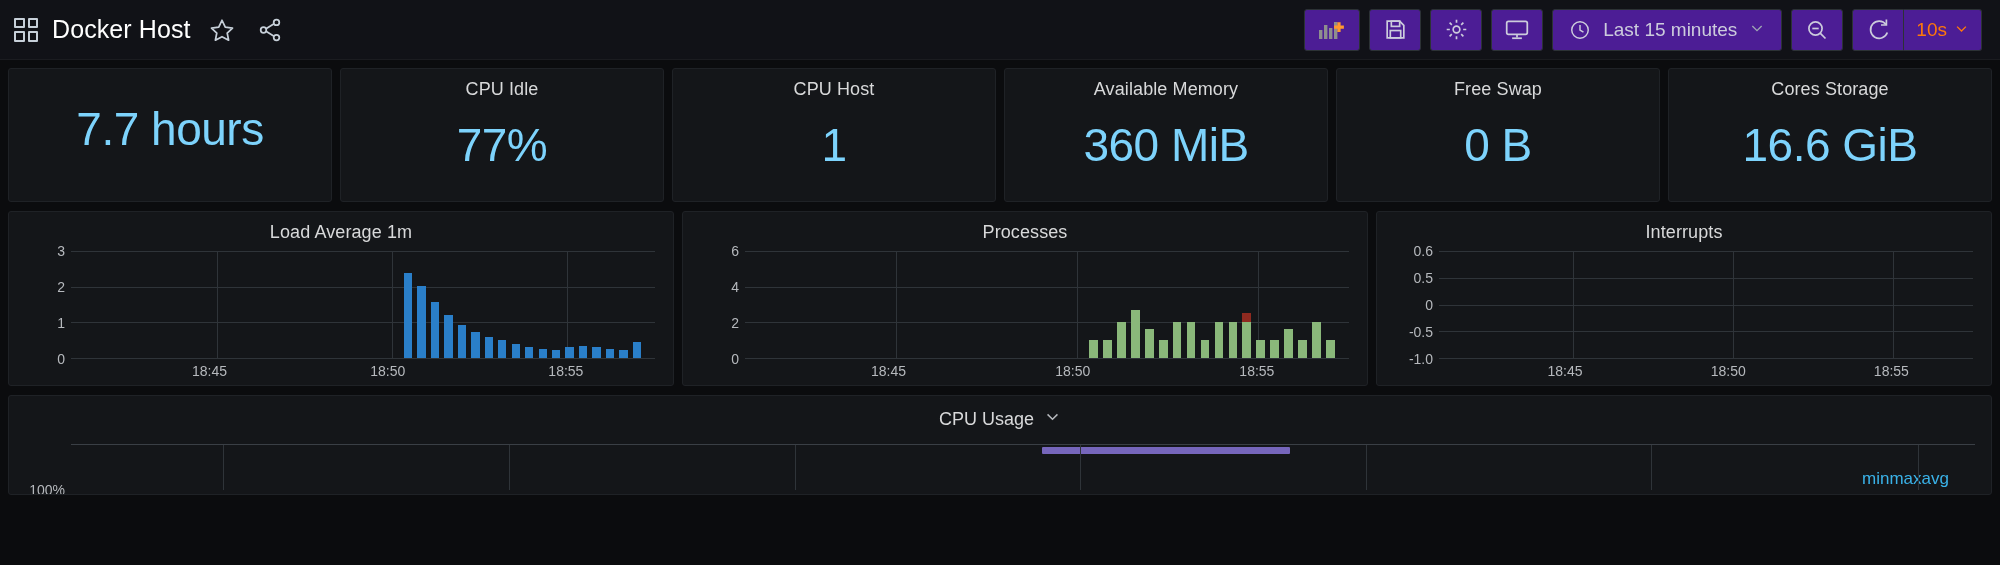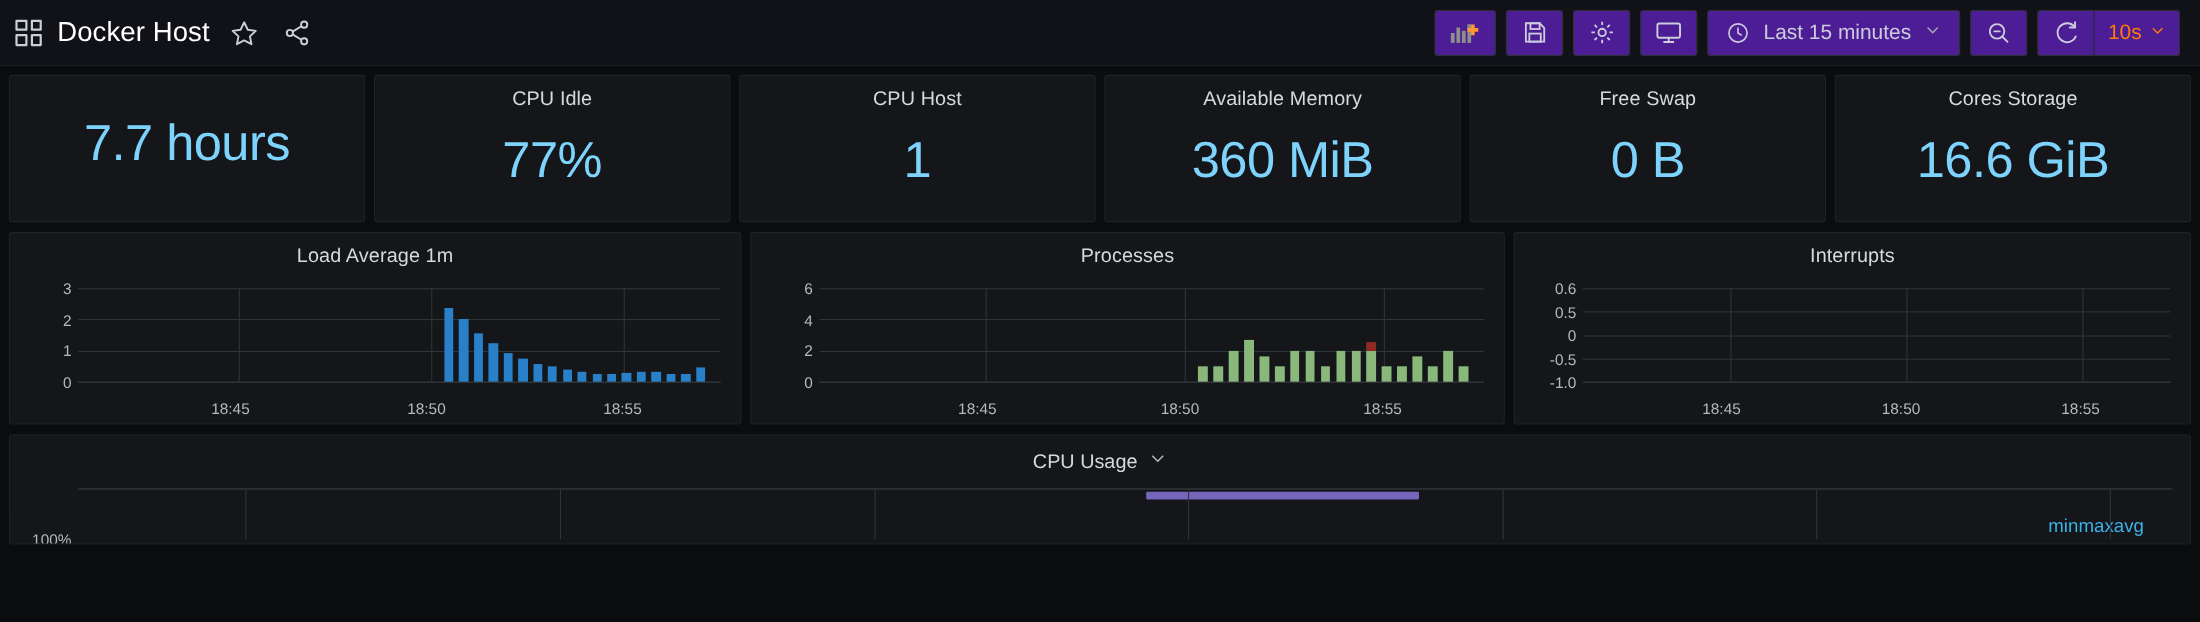--- a/index.html
+++ b/index.html
@@ -62,21 +62,21 @@
 
   
   .stat-panel { flex: 1; height: 134px; display: flex; flex-direction: column; }
   .stat-value {
     flex: 1; display: flex; align-items: center; justify-content: center;
     font-size: 46px; font-weight: 500; color: #7dd3fc; letter-spacing: -.5px;
     padding-bottom: 12px;
   }
 
   
-  .graph-panel { height: 175px; display: flex; flex-direction: column; gap: 11px; }
+  .graph-panel { height: 175px; display: flex; flex-direction: column; }
   .gp-load { width: 666px; }
   .gp-proc { width: 686px; }
   .gp-int  { flex: 1; }
   .plot-wrap { flex: 1; display: flex; padding: 8px 18px 0 10px; }
   .y-axis {
     width: 42px; position: relative; flex: none;
     font-size: 14px; color: #b6b9bd;
   }
   .y-axis span {
     position: absolute; right: 6px; transform: translateY(-50%);

